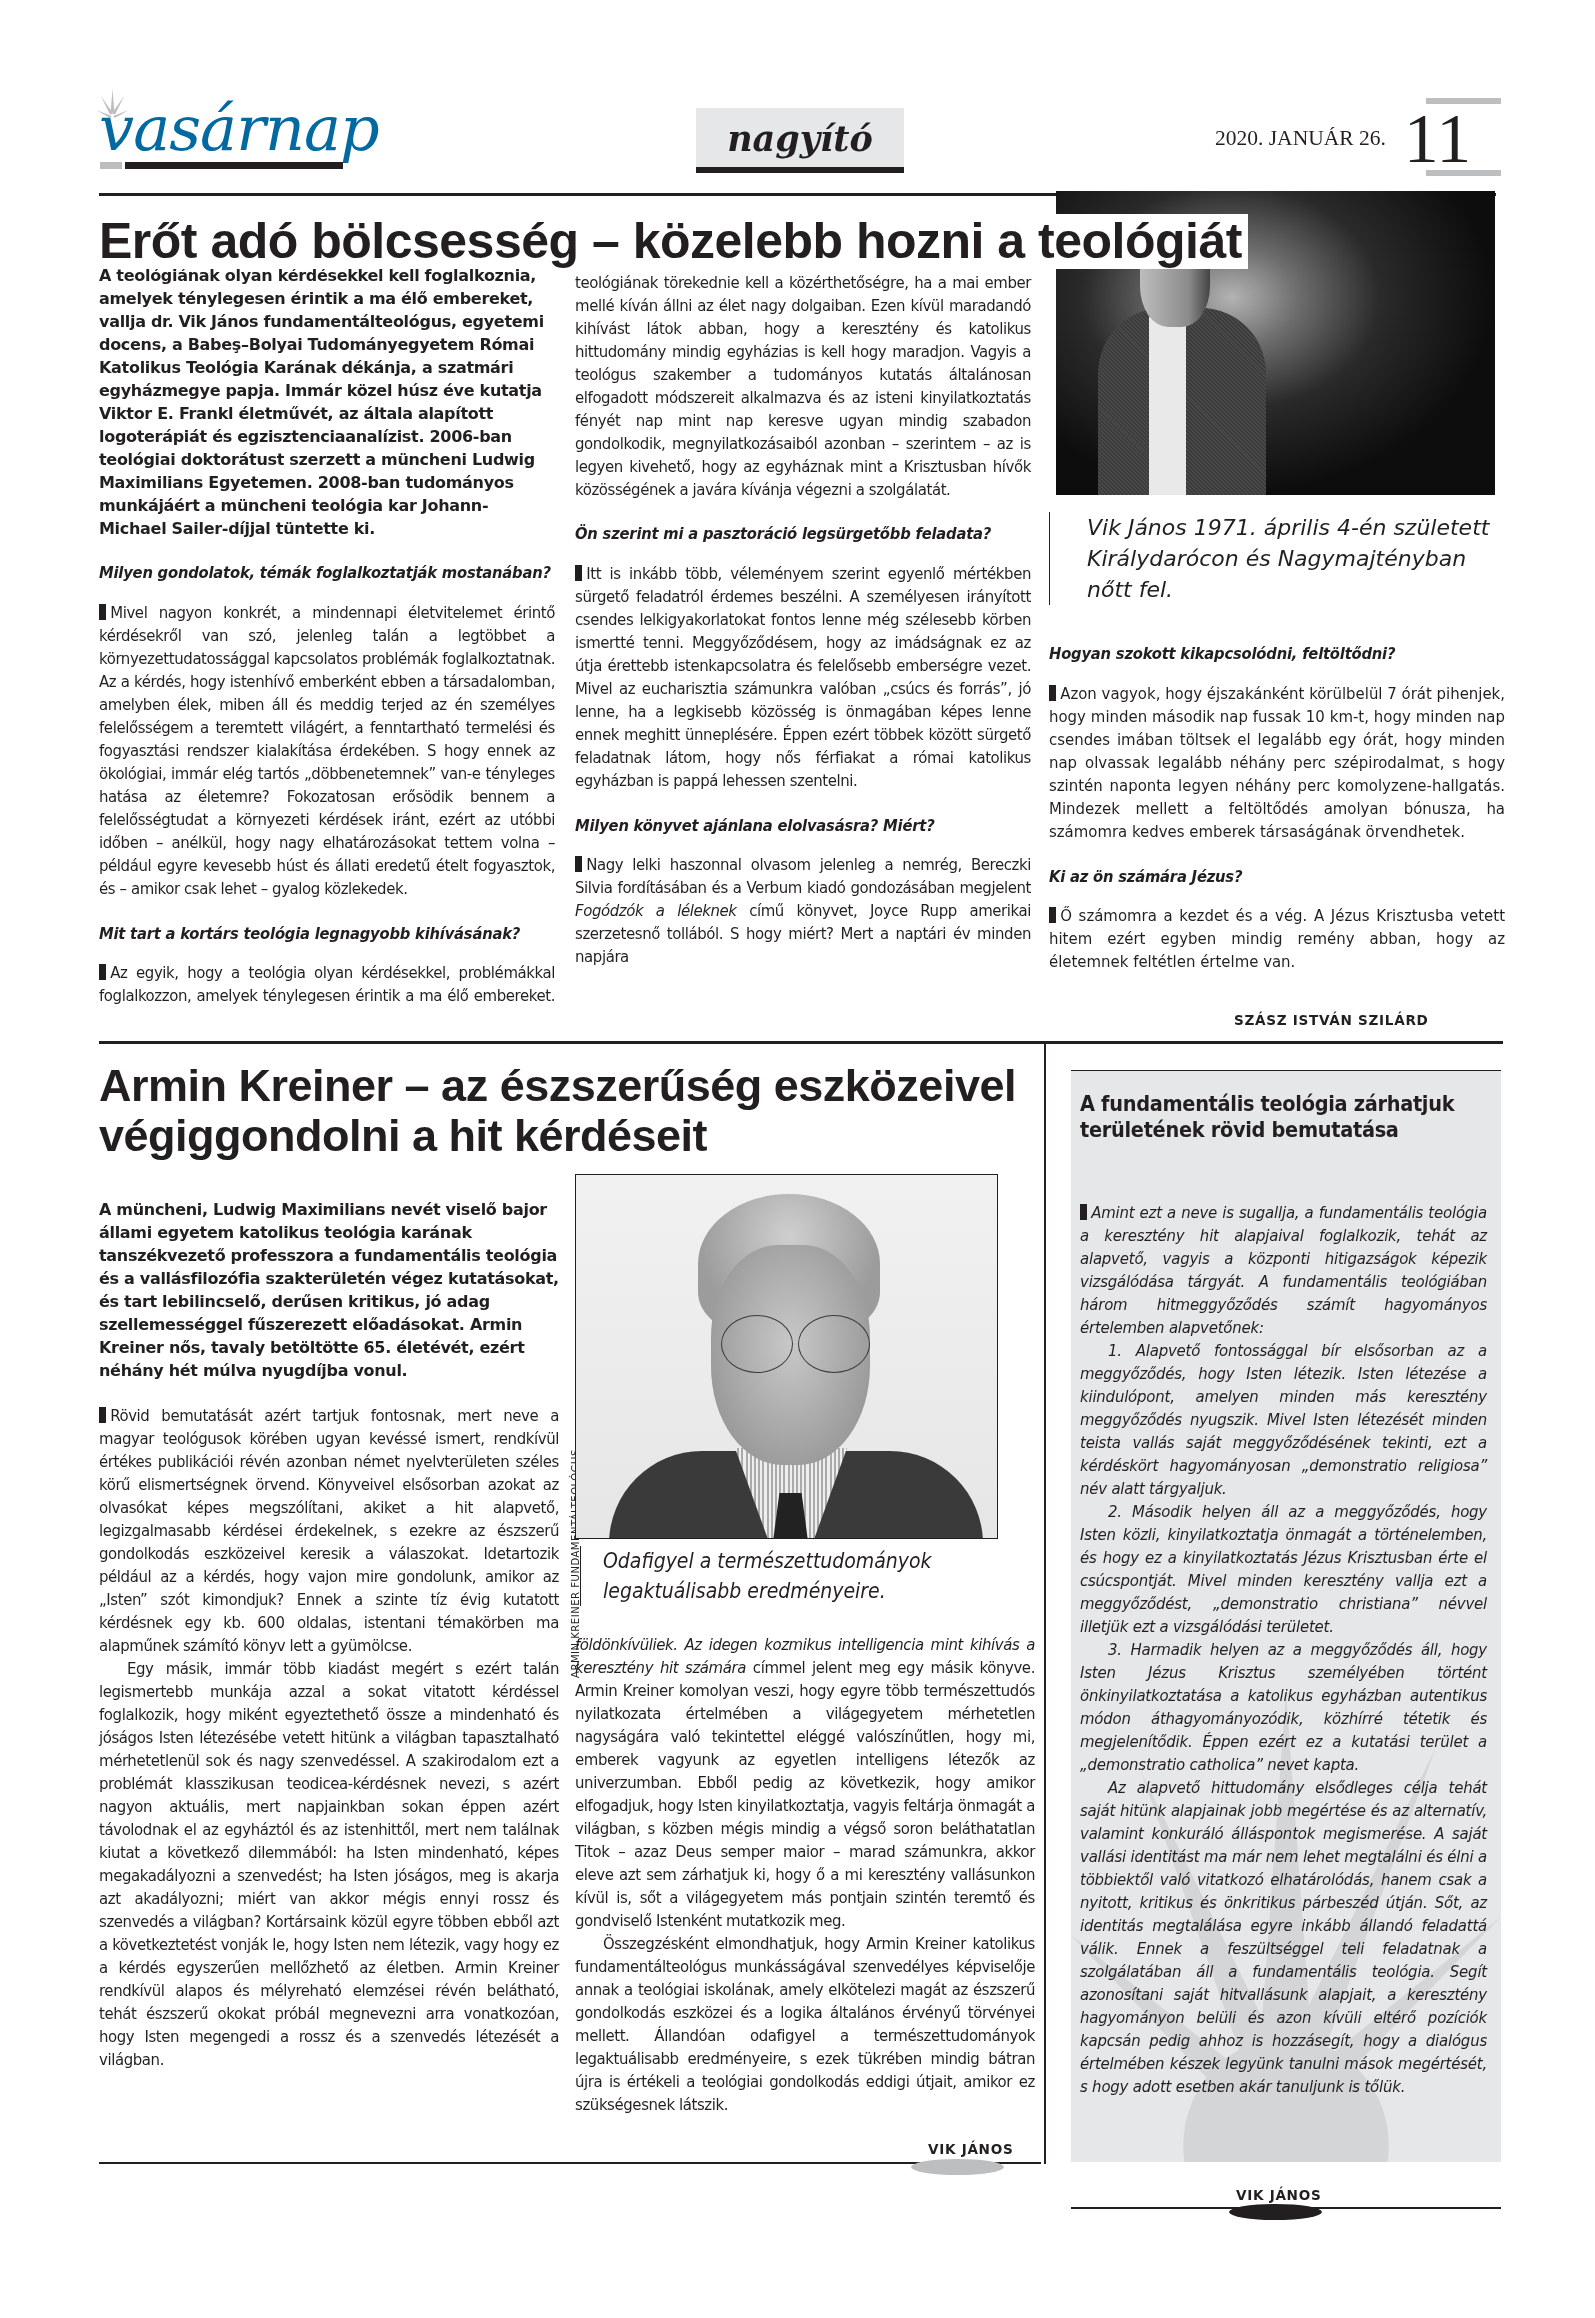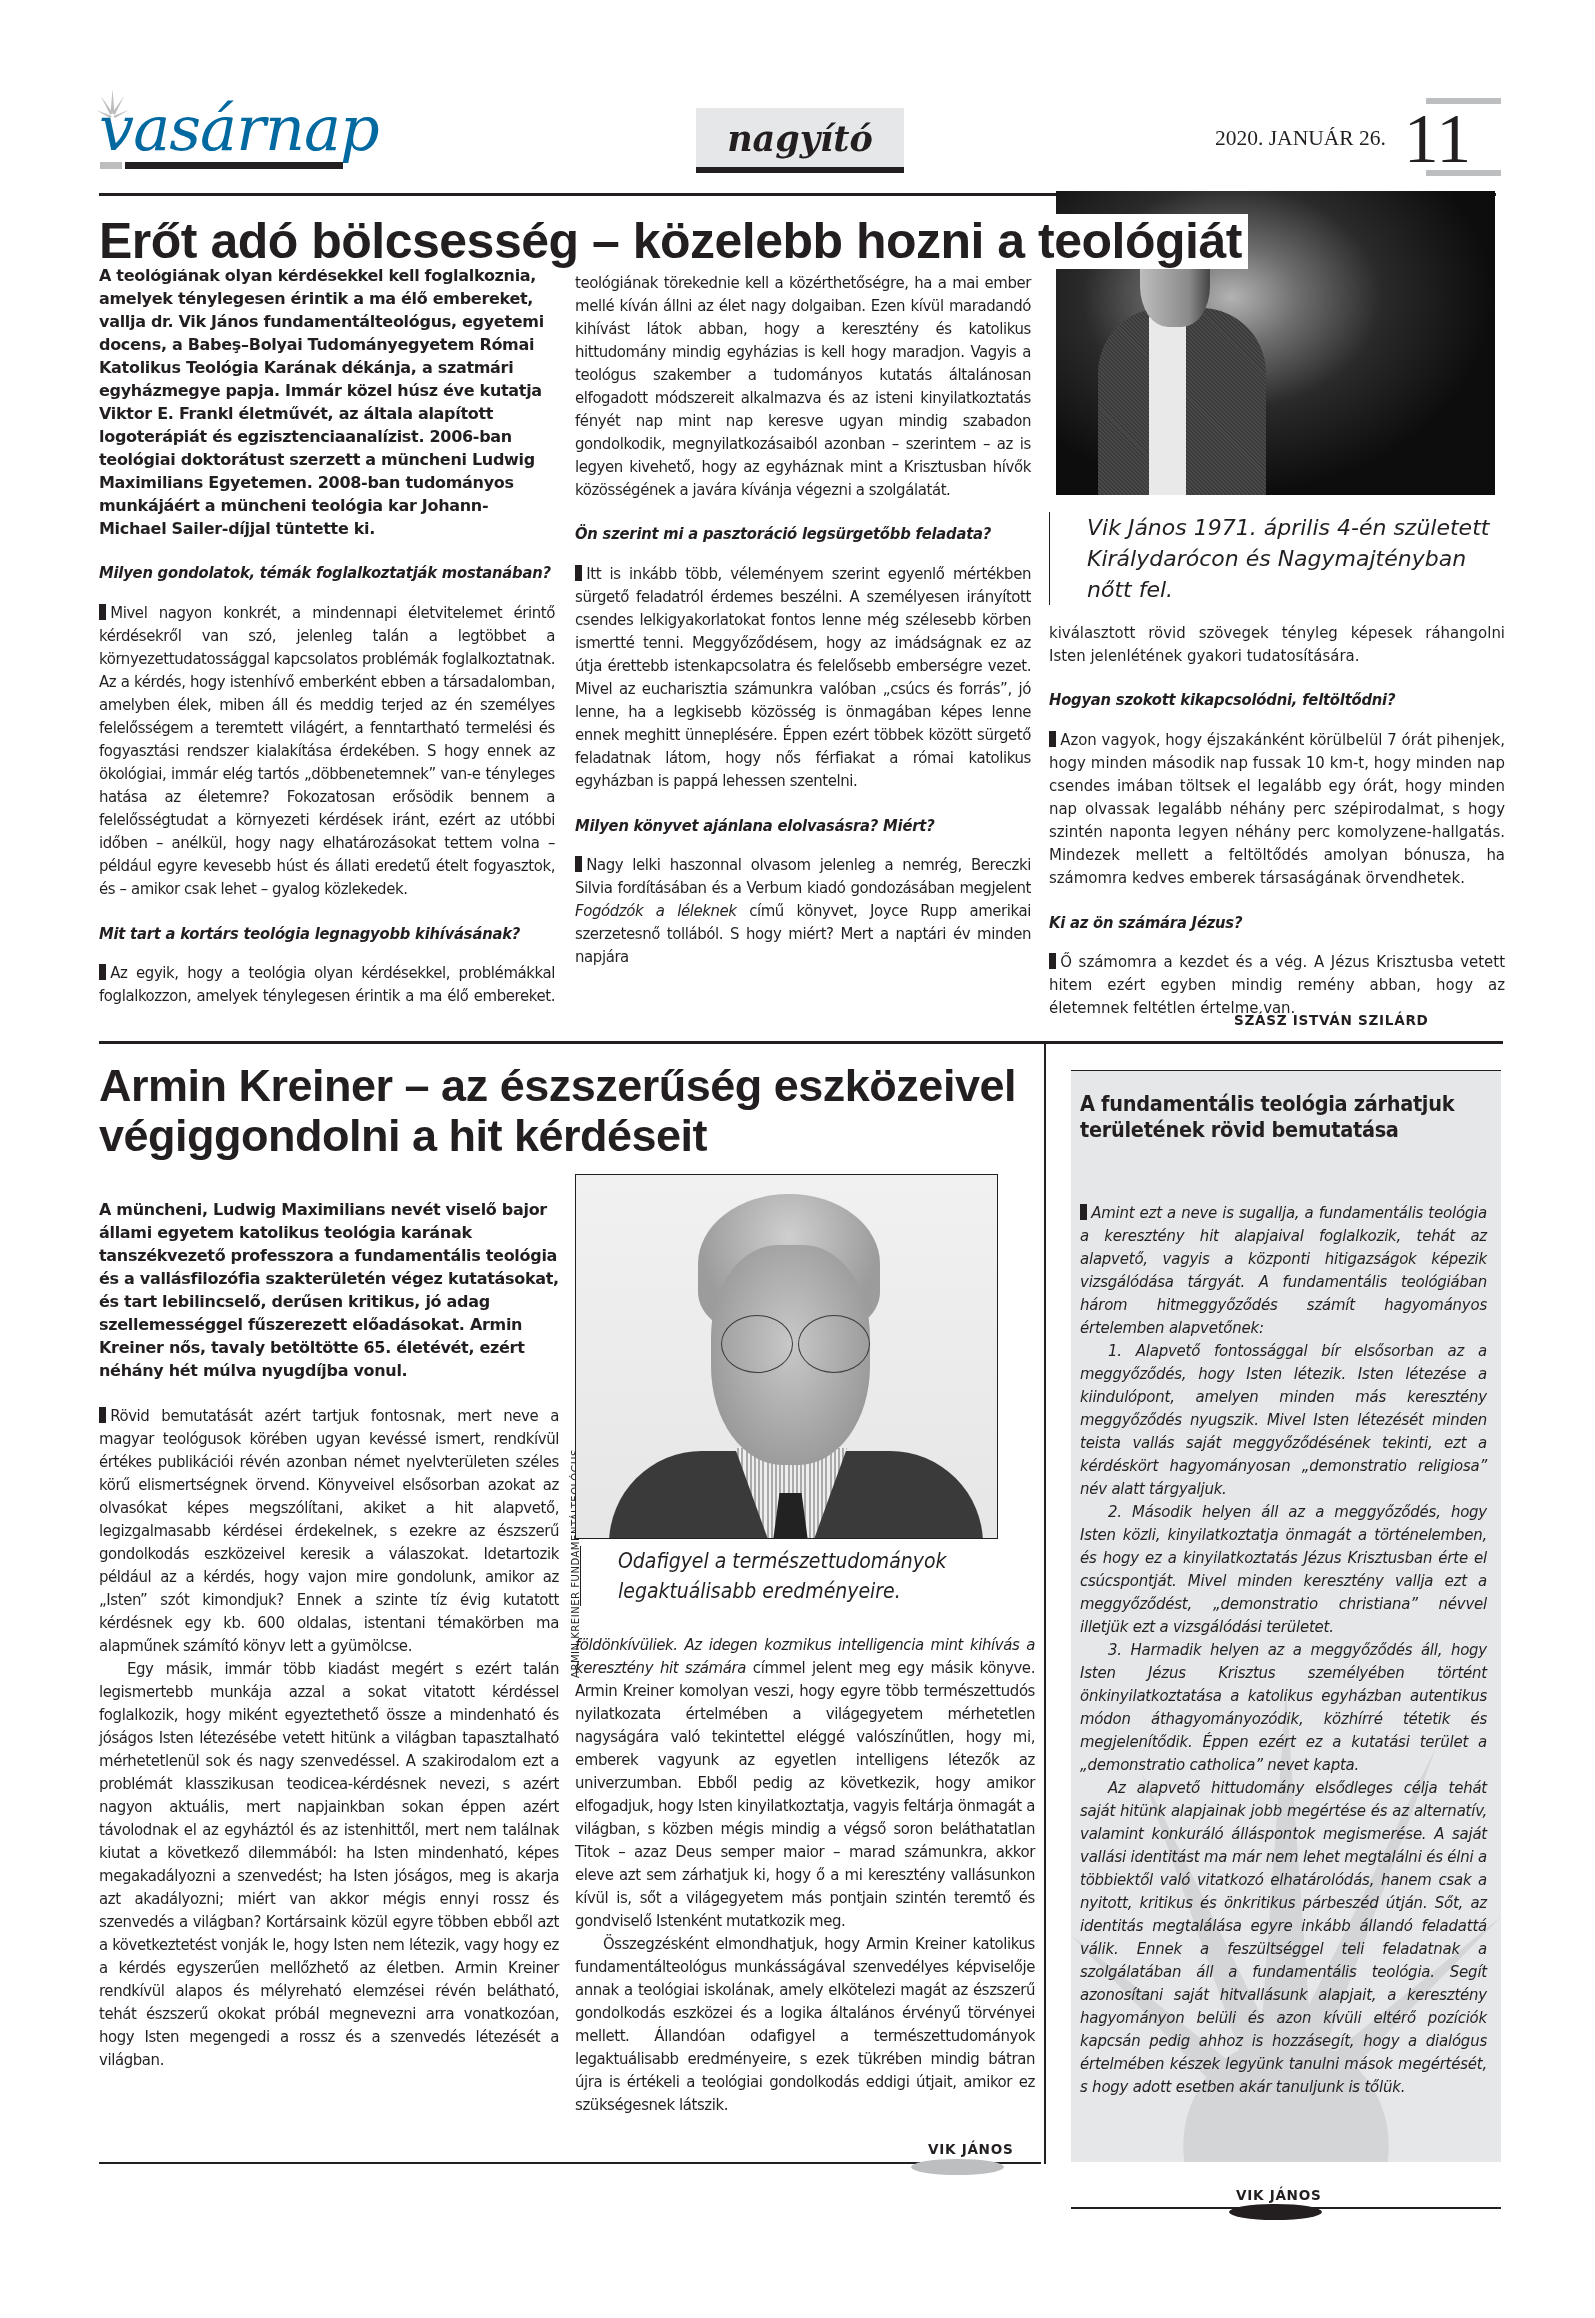--- a/index.html
+++ b/index.html
@@ -49,21 +49,21 @@
   .a2-col1 { left: 99px; top: 1182px; width: 460px; }
   .kreiner-credit { left: 569px; top: 1678px; transform-origin: left top; transform: rotate(-90deg); font-family: "DejaVu Sans Condensed", "DejaVu Sans", sans-serif; font-size: 11.2px; letter-spacing: 0.5px; white-space: nowrap; color: #231f20; }
   .photo-kreiner { left: 575px; top: 1174px; width: 423px; height: 365px; border: 1.9px solid #231f20; box-sizing: border-box; background: linear-gradient(#f1f1f1, #e6e6e6); overflow: hidden; }
   .photo-kreiner .hair { position: absolute; left: 122px; top: 18.7px; width: 182px; height: 140px; border-radius: 50% 50% 30% 30%; background: radial-gradient(ellipse at 50% 30%, #cfcfcf, #9c9c9c 70%); }
   .photo-kreiner .face { position: absolute; left: 135px; top: 70px; width: 159px; height: 220px; border-radius: 42% 42% 45% 45%; background: radial-gradient(ellipse at 50% 45%, #c8c8c8, #9a9a9a 75%, #7a7a7a); }
   .photo-kreiner .glass-l { position: absolute; left: 145px; top: 140px; width: 70px; height: 56px; border: 1.9px solid #3a3a3a; border-radius: 50%; }
   .photo-kreiner .glass-r { position: absolute; left: 222px; top: 140px; width: 70px; height: 56px; border: 1.9px solid #3a3a3a; border-radius: 50%; }
   .photo-kreiner .suit { position: absolute; left: 33px; top: 276px; width: 374px; height: 122px; border-radius: 93px 93px 0 0; background: #3a3a3a; }
   .photo-kreiner .collar { position: absolute; left: 159px; top: 273px; width: 112px; height: 93px; background: repeating-linear-gradient(90deg, #eee 0 2.3px, #aaa 2.3px 4.2px); clip-path: polygon(0 0, 100% 0, 70% 100%, 30% 100%); }
   .photo-kreiner .tie { position: absolute; left: 196px; top: 318px; width: 37px; height: 56px; background: #222; clip-path: polygon(20% 0, 80% 0, 100% 100%, 0 100%); }
-  .caption2 { left: 580px; top: 1546px; width: 411px; border-left: 1.9px solid #231f20; padding-left: 37px; box-sizing: border-box; font-family: "DejaVu Sans Condensed", "DejaVu Sans", sans-serif; font-style: italic; font-size: 21px; line-height: 30px; color: #231f20; }
+  .caption2 { left: 580px; top: 1546px; width: 411px; border-left: 1.9px solid #231f20; padding-left: 22px; box-sizing: border-box; font-family: "DejaVu Sans Condensed", "DejaVu Sans", sans-serif; font-style: italic; font-size: 21px; line-height: 30px; color: #231f20; }
   .a2-col2 { left: 575px; top: 1633px; width: 460px; }
   .byline2 { left: 928px; top: 2141px; }
   .rule-bot { left: 99px; top: 2162px; width: 942px; height: 2.3px; background: #231f20; }
   .oval-gray { left: 911px; top: 2159px; width: 93px; height: 16px; border-radius: 50%; background: #bcbec0; }
   .vline-mid { left: 1044px; top: 1044px; width: 1.9px; height: 1120px; background: #231f20; }
 
   
   .sidebar { left: 1071px; top: 1070px; width: 430px; height: 1092px; background: #e6e7e8; border-top: 1.9px solid #231f20; box-sizing: border-box; overflow: hidden; }
   .sidebar-watermark { position: absolute; left: 0; top: 584px; width: 430px; height: 514px; }
   .sb-title { left: 1080px; top: 1091px; width: 411px; font-family: "DejaVu Sans Condensed", "DejaVu Sans", sans-serif; font-weight: bold; font-size: 21.5px; line-height: 26px; color: #231f20; letter-spacing: -0.3px; }
@@ -120,21 +120,20 @@
   <p class="p">a ma élő embereket. A másik, hogy ma inkább, mint valaha, a teológiának törekednie kell a közérthetőségre, ha a mai ember mellé kíván állni az élet nagy dolgaiban. Ezen kívül maradandó kihívást látok abban, hogy a keresztény és katolikus hittudomány mindig egyházias is kell hogy maradjon. Vagyis a teológus szakember a tudományos kutatás általánosan elfogadott módszereit alkalmazva és az isteni kinyilatkoztatás fényét nap mint nap keresve ugyan mindig szabadon gondolkodik, megnyilatkozásaiból azonban – szerintem – az is legyen kivehető, hogy az egyháznak mint a Krisztusban hívők közösségének a javára kívánja végezni a szolgálatát.</p>
   <p class="q">Ön szerint mi a pasztoráció legsürgetőbb feladata?</p>
   <p class="p ans">Itt is inkább több, véleményem szerint egyenlő mértékben sürgető feladatról érdemes beszélni. A személyesen irányított csendes lelkigyakorlatokat fontos lenne még szélesebb körben ismertté tenni. Meggyőződésem, hogy az imádságnak ez az útja érettebb istenkapcsolatra és felelősebb emberségre vezet. Mivel az eucharisztia számunkra valóban „csúcs és forrás”, jó lenne, ha a legkisebb közösség is önmagában képes lenne ennek meghitt ünneplésére. Éppen ezért többek között sürgető feladatnak látom, hogy nős férfiakat a római katolikus egyházban is pappá lehessen szentelni.</p>
   <p class="q">Milyen könyvet ajánlana elolvasásra? Miért?</p>
   <p class="p ans"><span>Nagy lelki haszonnal olvasom jelenleg a nemrég, Bereczki Silvia fordításában és a Verbum kiadó gondozásában megjelent </span><i class="em">Fogódzók a léleknek</i><span> című könyvet, Joyce Rupp amerikai szerzetesnő tollából. S hogy miért? Mert a naptári év minden napjára</span></p>
 </div>
 
 <div class="abs pullquote">Vik János 1971. április 4-én született Királydarócon és Nagymajtényban nőtt fel.</div>
 
 <div class="abs body-text col a1-col3-text" style="letter-spacing:0;">
-  <p class="p">kiválasztott rövid szövegek tényleg képesek ráhangolni Isten jelenlétének gyakori tudatosítására.</p>
   <p class="q">Hogyan szokott kikapcsolódni, feltöltődni?</p>
   <p class="p ans">Azon vagyok, hogy éjszakánként körülbelül 7 órát pihenjek, hogy minden második nap fussak 10 km-t, hogy minden nap csendes imában töltsek el legalább egy órát, hogy minden nap olvassak legalább néhány perc szépirodalmat, s hogy szintén naponta legyen néhány perc komolyzene-hallgatás. Mindezek mellett a feltöltődés amolyan bónusza, ha számomra kedves emberek társaságának örvendhetek.</p>
   <p class="q">Ki az ön számára Jézus?</p>
   <p class="p ans">Ő számomra a kezdet és a vég. A Jézus Krisztusba vetett hitem ezért egyben mindig remény abban, hogy az életemnek feltétlen értelme van.</p>
 </div>
 <div class="abs byline byline1">SZÁSZ ISTVÁN SZILÁRD</div>
 
 <div class="abs rule-mid"></div>
 
 <div class="abs h1 a2-title">Armin Kreiner – az észszerűség eszközeivel végiggondolni a hit kérdéseit</div>

